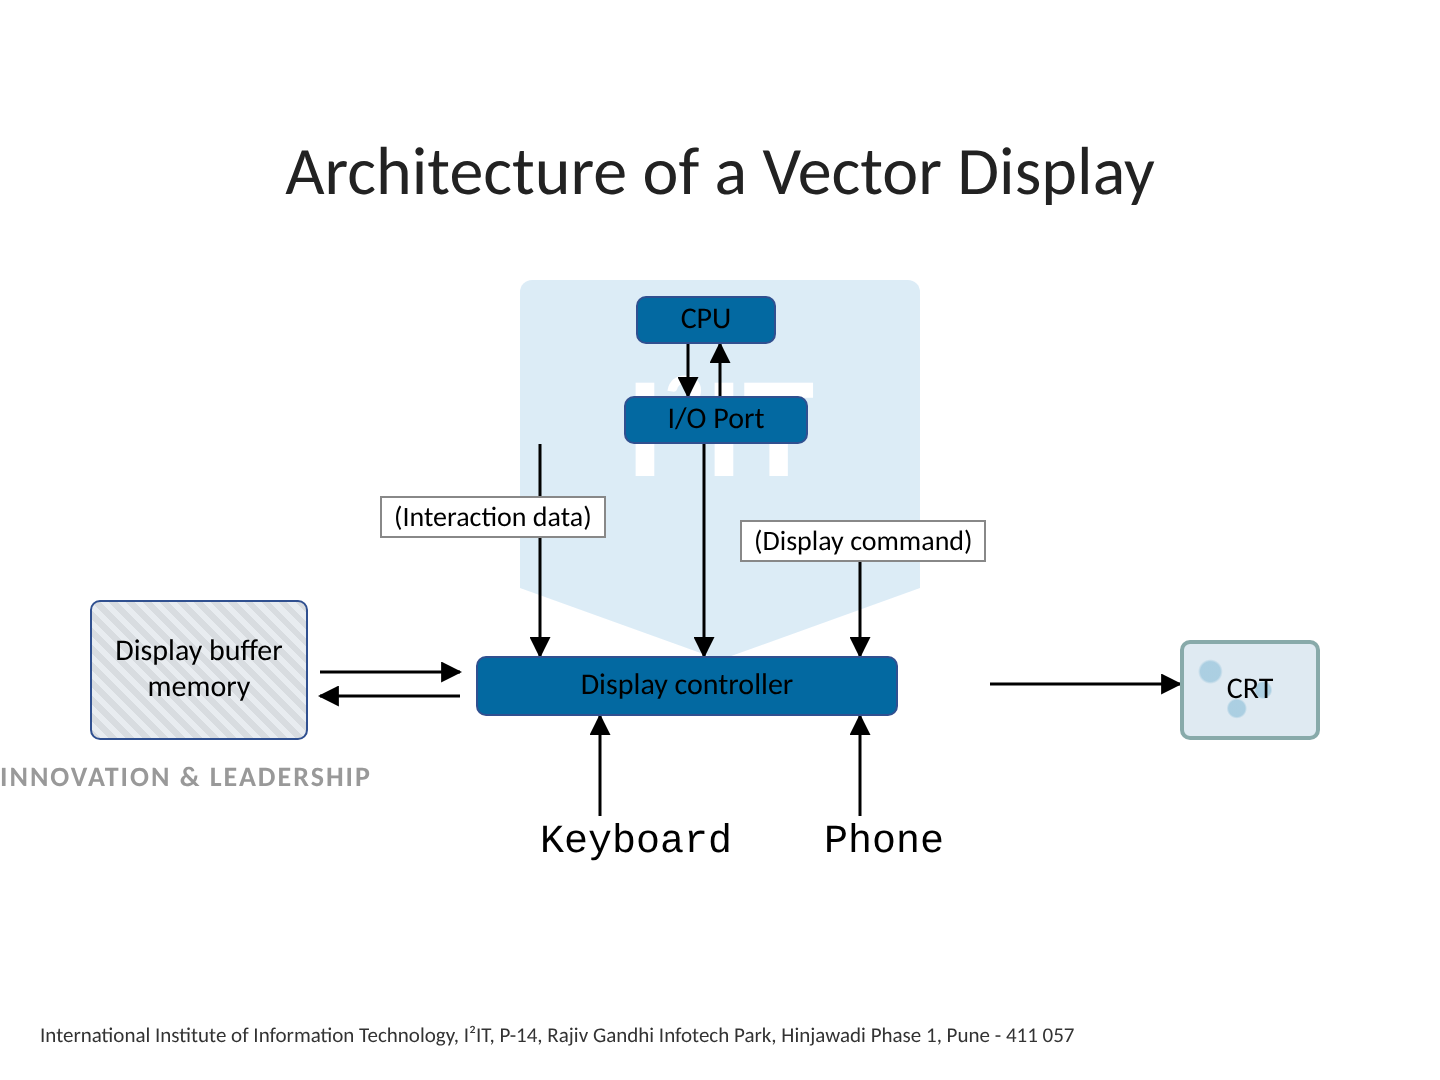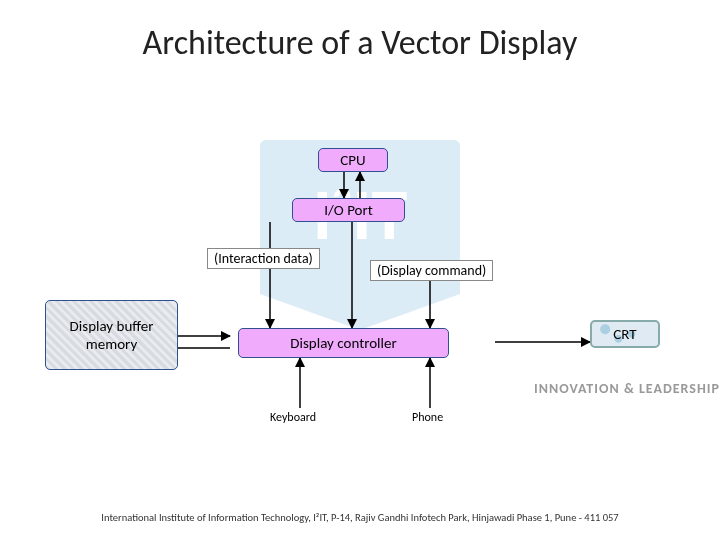--- a/index.html
+++ b/index.html
@@ -10,20 +10,21 @@
     font-family: Calibri, Arial, sans-serif;
     position: relative;
     overflow: hidden;
   }
   .title {
     font-size: 34px;
     color: #222;
     text-align: center;
     padding-top: 22px;
     font-weight: 400;
+    margin-top: 44px;
   }
   .canvas {
     position: absolute;
     left: 0; top: 0;
     width: 720px; height: 540px;
   }
   
   .shield {
     position: absolute;
     left: 260px; top: 140px;
@@ -47,61 +48,62 @@
     font-size: 72px;
     font-weight: 700;
     color: #fff;
     line-height: 1;
   }
   .shield-text sup { font-size: 40px; vertical-align: 24px; }
   .tagline {
     position: absolute;
     left: 0; right: 0;
     top: 380px;
-    text-align: right;
+    text-align: left;
     color: #999;
     font-size: 14px;
     letter-spacing: 1px;
     font-weight: 600;
   }
   .url-wm {
     position: absolute;
     left: 0; right: 0;
     top: 400px;
     text-align: center;
     color: #bbb;
     font-size: 14px;
     letter-spacing: 0.5px;
   }
   
   .box {
     position: absolute;
-    background: #f0abfc;
+    background: #0369a1;
     border: 1.5px solid #305090;
     border-radius: 5px;
     font-size: 15px;
     color: #000;
     display: flex;
     align-items: center;
     justify-content: center;
     text-align: center;
     padding: 2px 6px;
   }
   .label {
     position: absolute;
     background: #fff;
     border: 1px solid #888;
     font-size: 14px;
     padding: 1px 6px;
   }
   .plain {
     position: absolute;
-    font-size: 12px;
+    font-size: 20px;
     background: #fff;
     padding: 0 2px;
+    font-family: Liberation Mono, monospace;
   }
   
   svg.arrows {
     position: absolute;
     left: 0; top: 0;
     width: 720px; height: 540px;
     pointer-events: none;
   }
   
   .tex-left {
@@ -111,21 +113,20 @@
     background:
       radial-gradient(circle at 20% 30%, rgba(120,180,210,.5) 8%, transparent 10%),
       radial-gradient(circle at 60% 50%, rgba(120,180,210,.5) 8%, transparent 10%),
       radial-gradient(circle at 40% 70%, rgba(120,180,210,.5) 8%, transparent 10%),
       #dfeaf2;
   }
   .footer {
     position: absolute;
     left: 0; right: 0;
     bottom: 14px;
-    text-align: center;
     font-size: 10.5px;
     color: #333;
     line-height: 1.4;
     padding: 0 20px;
   }
 </style>
 </head>
 <body>
 
 <div class="title">Architecture of a Vector Display</div>
@@ -160,31 +161,31 @@
 
     <line x1="495" y1="342" x2="590" y2="342" stroke="#000" stroke-width="1.5" marker-end="url(#ah)"></line>
 
     <line x1="300" y1="408" x2="300" y2="358" stroke="#000" stroke-width="1.5" marker-end="url(#ah)"></line>
 
     <line x1="430" y1="408" x2="430" y2="358" stroke="#000" stroke-width="1.5" marker-end="url(#ah)"></line>
   </svg>
 
   <div class="box" style="left:318px; top:148px; width:70px; height:24px;">CPU</div>
 
-  <div class="box" style="left:292px; top:198px; width:113px; height:24px;">I/O Port</div>
+  <div class="box" style="left:312px; top:198px; width:92px; height:24px;">I/O Port</div>
 
-  <div class="label" style="left:190px; top:248px;margin-left:17px;">(Interaction data)</div>
+  <div class="label" style="left:190px; top:248px;">(Interaction data)</div>
 
   <div class="label" style="left:370px; top:260px;">(Display command)</div>
 
-  <div class="box tex-left" style="left:45px; top:300px; width:133px; height:70px; font-size:15px;">Display buffer memory</div>
+  <div class="box tex-left" style="left:45px; top:300px; width:109px; height:70px; font-size:15px;">Display buffer memory</div>
 
   <div class="box" style="left:238px; top:328px; width:211px; height:30px;">Display controller</div>
 
-  <div class="box tex-crt" style="left:590px; top:320px; width:70px; height:28px; border:2px solid #8aa;">CRT</div>
+  <div class="box tex-crt" style="left:590px; top:320px; width:70px; height:50px; border:2px solid #8aa;">CRT</div>
 
   <div class="plain" style="left:268px; top:410px;">Keyboard</div>
 
   <div class="plain" style="left:410px; top:410px;">Phone</div>
 
 </div>
 
 <div class="footer">
   <div>International Institute of Information Technology, I²IT, P-14, Rajiv Gandhi Infotech Park, Hinjawadi Phase 1, Pune - 411 057</div>
 </div>

